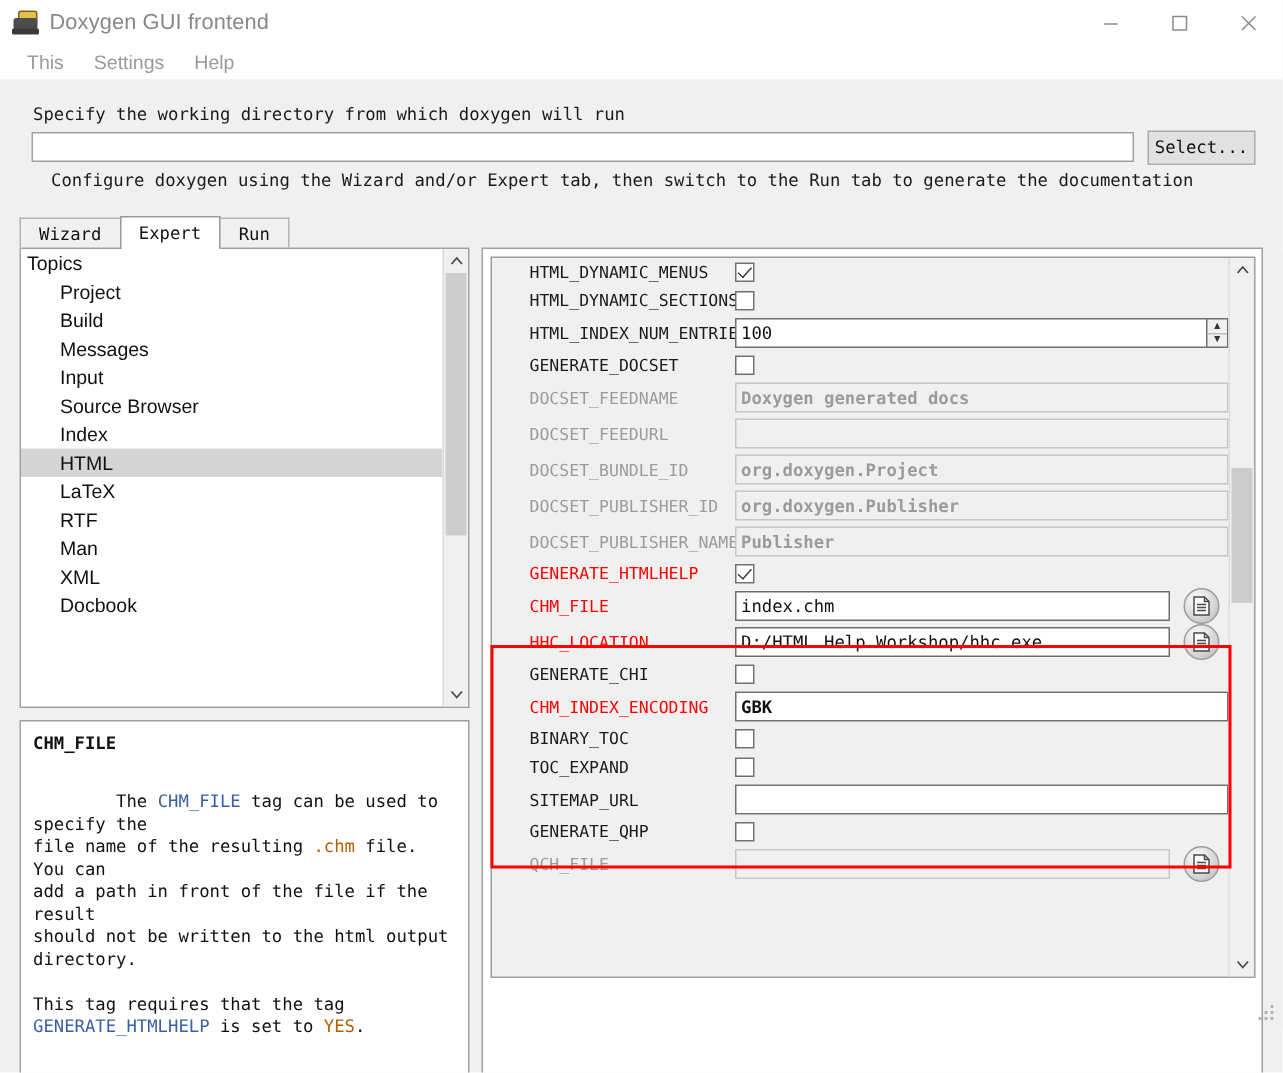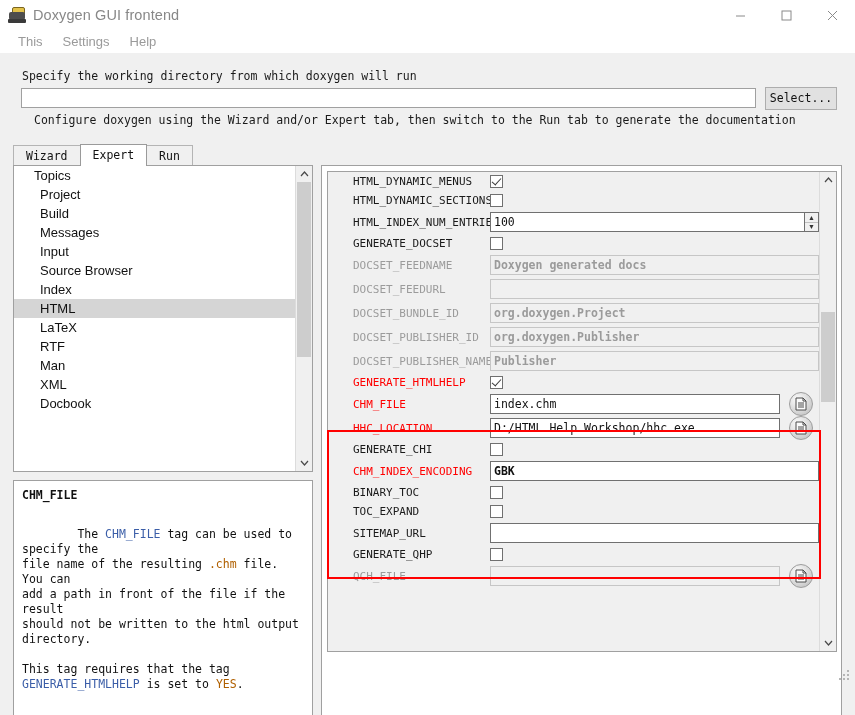--- a/index.html
+++ b/index.html
@@ -127,21 +127,21 @@
   .topics-box {
     position: absolute; left: 13px; top: 112px;
     width: 300px; height: 307px;
     background: #ffffff; border: 1px solid #a0a0a0;
     box-sizing: border-box; overflow: hidden;
   }
   .topics-list { position: absolute; left: 0; top: 0; right: 17px; top: 0; }
   .topic {
     height: 19px; line-height: 19px;
     font-size: 13px; color: #111;
-    padding-left: 20px;
+    padding-left: 4px;
     white-space: nowrap;
   }
   .topic.child { padding-left: 26px; }
   .topic.selected { background: #d5d5d5; }
 
   
   .vsb {
     position: absolute; top: 0; right: 0; width: 16px; bottom: 0;
     background: #f0f0f0; border-left: 1px solid #dcdcdc;
   }

